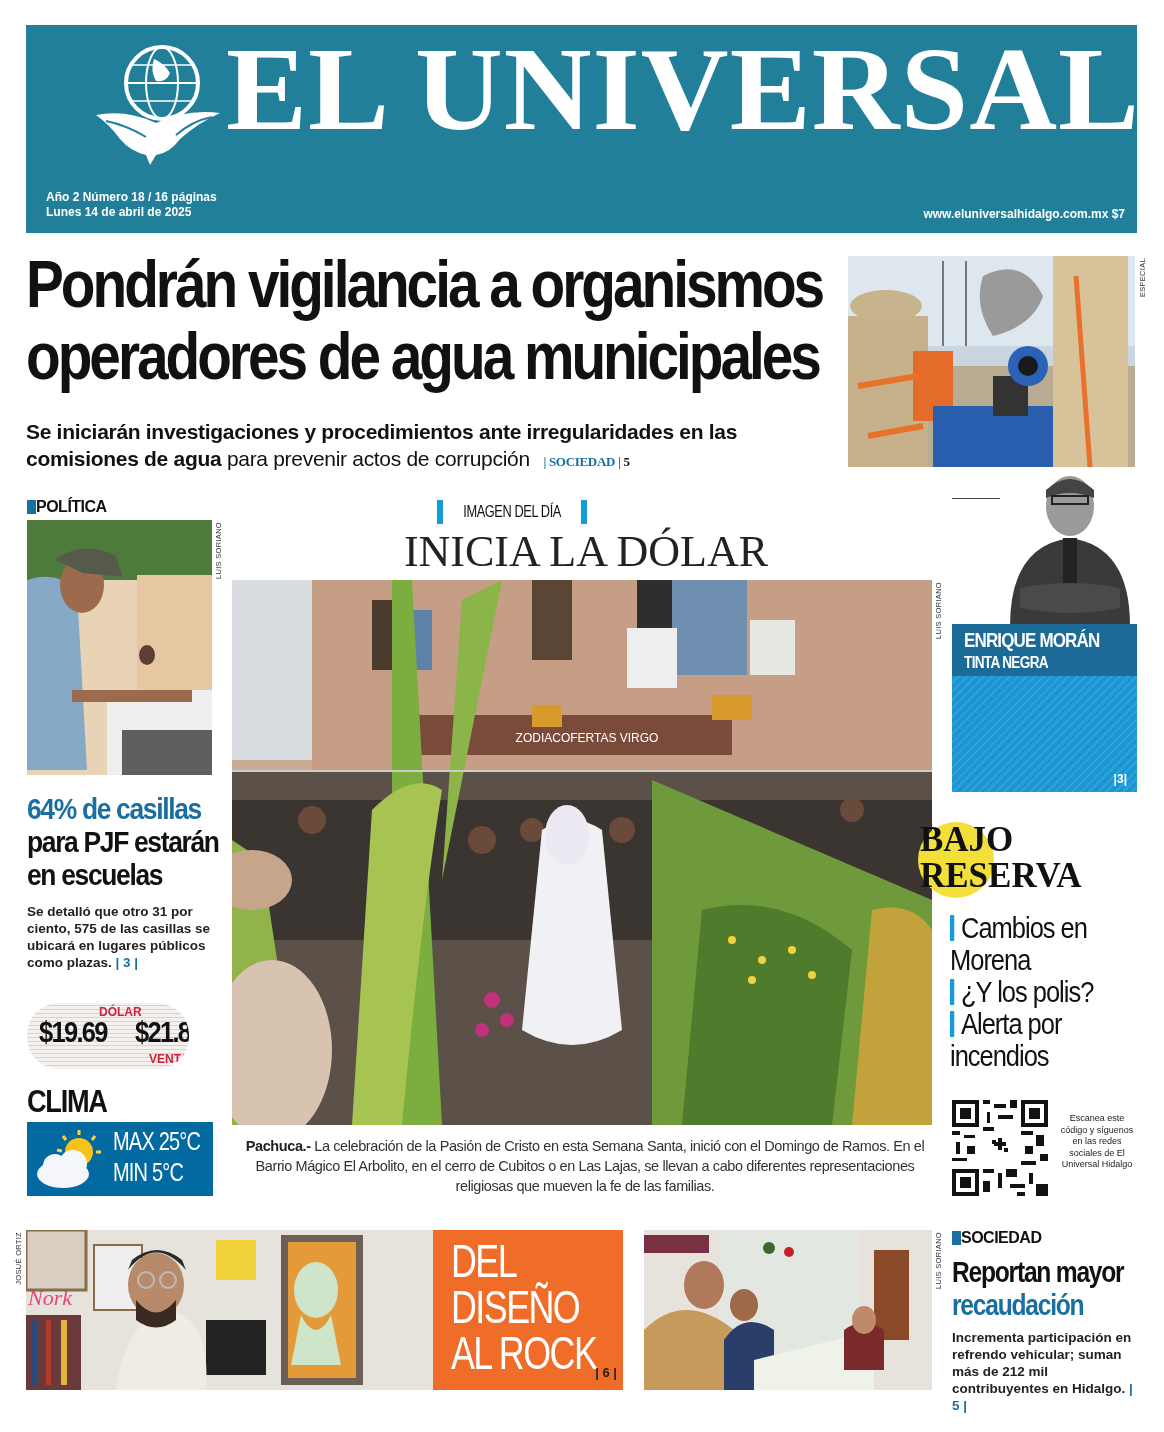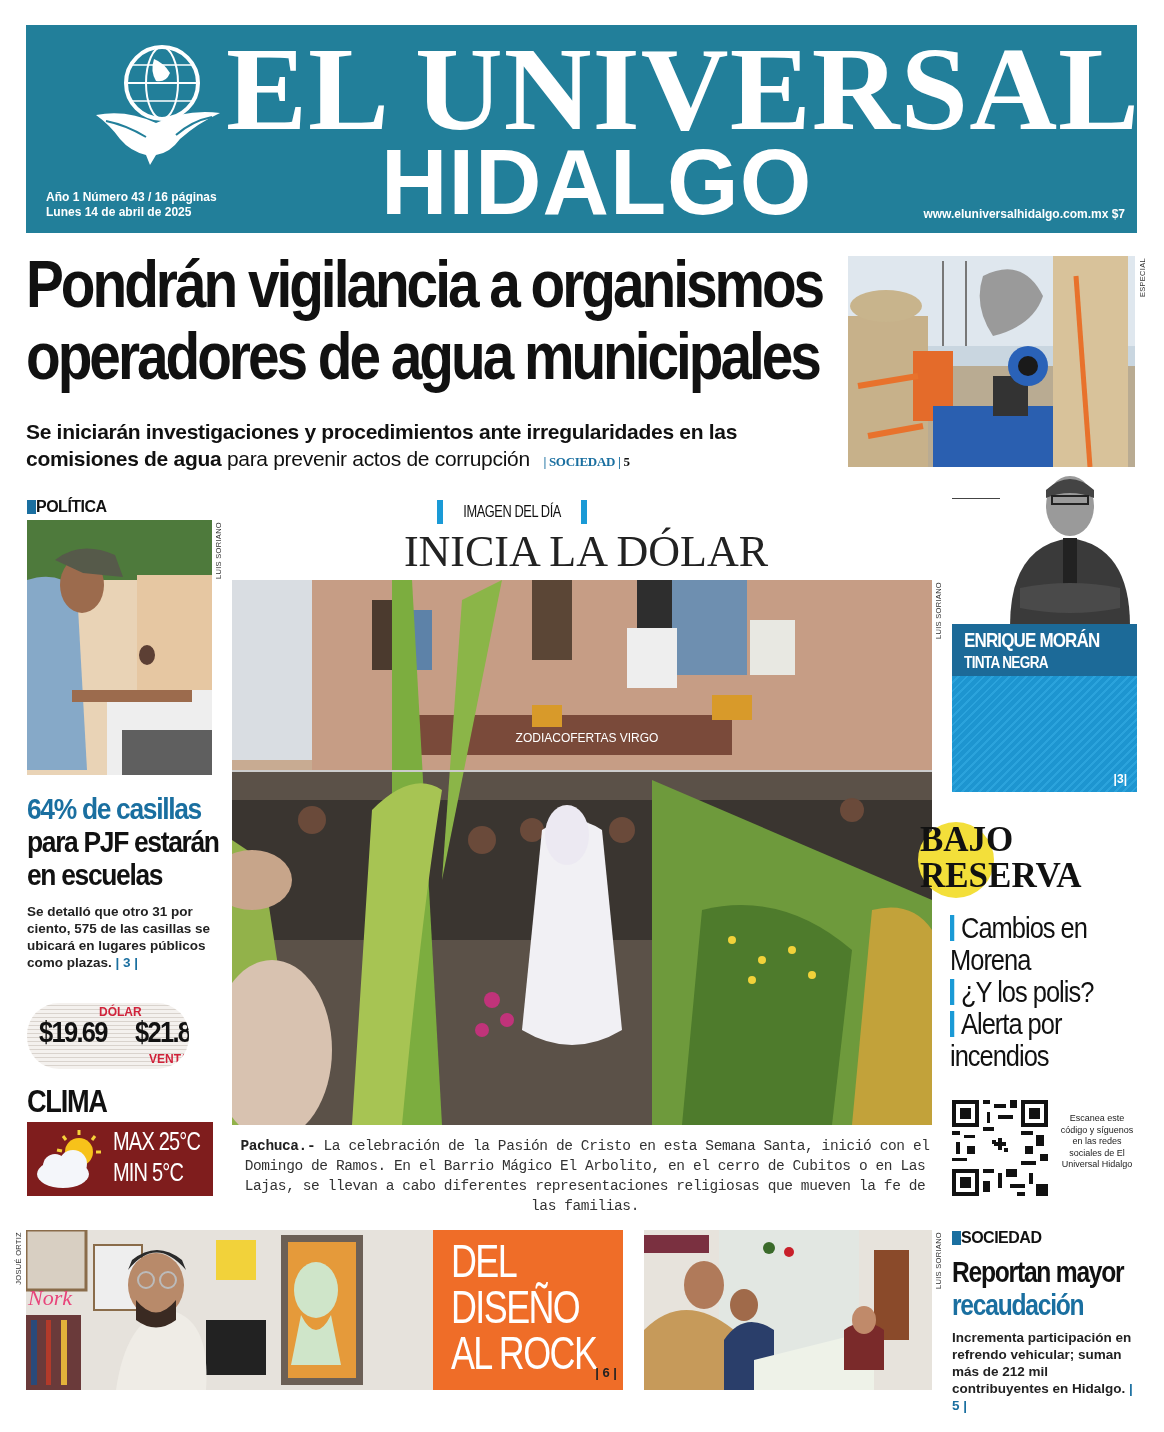--- a/index.html
+++ b/index.html
@@ -36,31 +36,31 @@
   .pol-head .blue { color: #1a6fa0; }
   .pol-body { left: 27px; top: 903px; width: 190px; font-weight: bold; font-size: 13.5px; line-height: 17px; color: #222; }
   .pol-body .pg { color: #1a6fa0; }
 
   .dolar { left: 27px; top: 1003px; width: 162px; height: 66px; overflow: hidden;
     background: repeating-linear-gradient(0deg, #f4f1ee 0px, #f4f1ee 3px, #d9d3cd 3px, #d9d3cd 4px); border-radius: 32px; }
   .dolar .lbl { color: #d0223a; font-weight: bold; font-size: 12px; position: absolute; }
   .dolar .val { font-weight: bold; font-size: 30px; color: #111; position: absolute; letter-spacing: -2px; transform: scaleX(0.85); transform-origin: left top; }
 
   .clima-title { left: 27px; top: 1083px; font-weight: bold; font-size: 32px; letter-spacing: -1.5px; transform: scaleX(0.85); transform-origin: left top; }
-  .clima-box { left: 27px; top: 1122px; width: 186px; height: 74px; background: #7f1d1d; }
+  .clima-box { left: 27px; top: 1122px; width: 186px; height: 74px; background: #0369a1; }
   .clima-box .temps { position: absolute; left: 86px; top: 4px; color: #fff; font-size: 25px; line-height: 31px; letter-spacing: -1px; transform: scaleX(0.8); transform-origin: left top; white-space: nowrap; }
 
   
   .kicker { left: 0; top: 500px; width: 1164px; text-align: center; }
   .kicker .inner { display: inline-flex; align-items: center; gap: 8px; position: relative; left: 10px; }
   .kicker .bar { width: 6px; height: 24px; background: #1a9ad6; display: inline-block; }
   .kicker .txt { font-size: 16px; letter-spacing: -0.5px; transform: scaleX(0.8); display: inline-block; }
   .main-title { left: 232px; top: 528px; width: 708px; text-align: center; font-family: "Liberation Serif", serif; font-size: 44px; line-height: 48px; color: #222; letter-spacing: 0px; }
   .main-photo { left: 232px; top: 580px; width: 700px; height: 545px; overflow: hidden; }
-  .main-caption { left: 240px; top: 1136px; width: 690px; text-align: center; font-size: 14.5px; line-height: 20px; color: #333; letter-spacing: -0.4px; font-family: Liberation Mono, monospace; }
+  .main-caption { left: 240px; top: 1136px; width: 690px; text-align: center; font-size: 14.5px; line-height: 20px; color: #333; letter-spacing: -0.4px; }
   .main-caption b { color: #222; }
 
   
   .col-rule { left: 952px; top: 498px; width: 185px; height: 1px; background: #444; }
   .columnist-photo { left: 1000px; top: 468px; width: 140px; height: 158px; overflow: hidden; }
   .col-box-top { left: 952px; top: 624px; width: 185px; height: 52px; background: #1c6a98; }
   .col-box-top .name { position: absolute; left: 12px; top: 5px; color: #fff; font-weight: bold; font-size: 20px; letter-spacing: -1px; transform: scaleX(0.85); transform-origin: left top; white-space: nowrap; }
   .col-box-top .col { position: absolute; left: 12px; top: 30px; color: #fff; font-weight: bold; font-size: 16px; letter-spacing: -0.8px; transform: scaleX(0.85); transform-origin: left top; white-space: nowrap; }
   .col-box-body { left: 952px; top: 676px; width: 185px; height: 116px;
     background: repeating-linear-gradient(135deg, #1d95d0 0px, #1d95d0 4px, #2ba3dc 4px, #2ba3dc 6px); }
@@ -97,23 +97,22 @@
     <ellipse cx="96" cy="46" rx="16" ry="36" fill="none" stroke="#fff" stroke-width="2"></ellipse>
     <line x1="60" y1="46" x2="132" y2="46" stroke="#fff" stroke-width="2"></line>
     <line x1="66" y1="28" x2="126" y2="28" stroke="#fff" stroke-width="1.5"></line>
     <line x1="66" y1="64" x2="126" y2="64" stroke="#fff" stroke-width="1.5"></line>
     <path d="M88 22 q10 4 16 14 q-4 10 -14 8 q-6 -10 -2 -22z" fill="#fff"></path>
     <path d="M30 78 q30 -6 60 8 q30 -14 64 -10 q-22 10 -40 26 q-10 14 -24 16 l-6 10 l-4 -10 q-16 -4 -26 -16 q-10 -14 -24 -24z" fill="#fff"></path>
     <path d="M40 84 q20 4 40 16" stroke="#227f9a" stroke-width="2" fill="none"></path>
     <path d="M146 80 q-20 4 -36 18" stroke="#227f9a" stroke-width="2" fill="none"></path>
   </svg>
   <div class="abs mast-title">EL UNIVERSAL</div>
-  <div class="abs mast-sub">HIDALGO</div>
   <div class="abs mast-issue">
-    <div>Año 1 Número 43 / 16 páginas</div>
+    <div>Año 2 Número 18 / 16 páginas</div>
     <div>Lunes 14 de abril de 2025</div>
   </div>
   <div class="abs mast-url">www.eluniversalhidalgo.com.mx $7</div>
 </div>
 
 <div class="abs lead-head">
   <div>Pondrán vigilancia a organismos</div>
   <div>operadores de agua municipales</div>
 </div>
 <div class="abs lead-deck">

